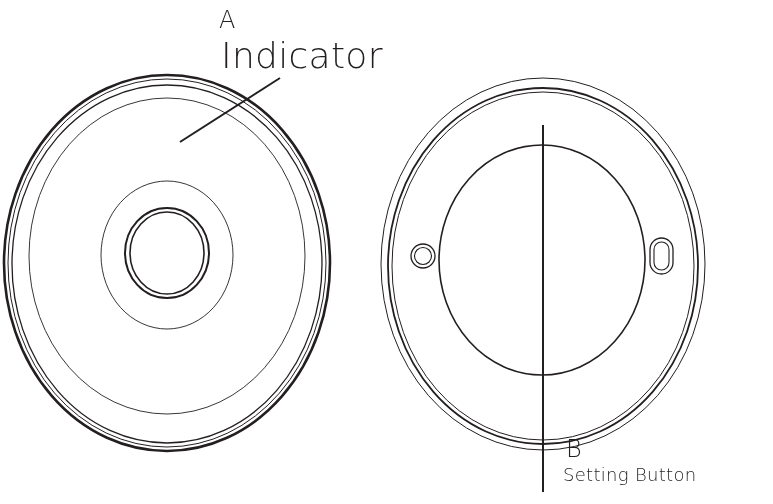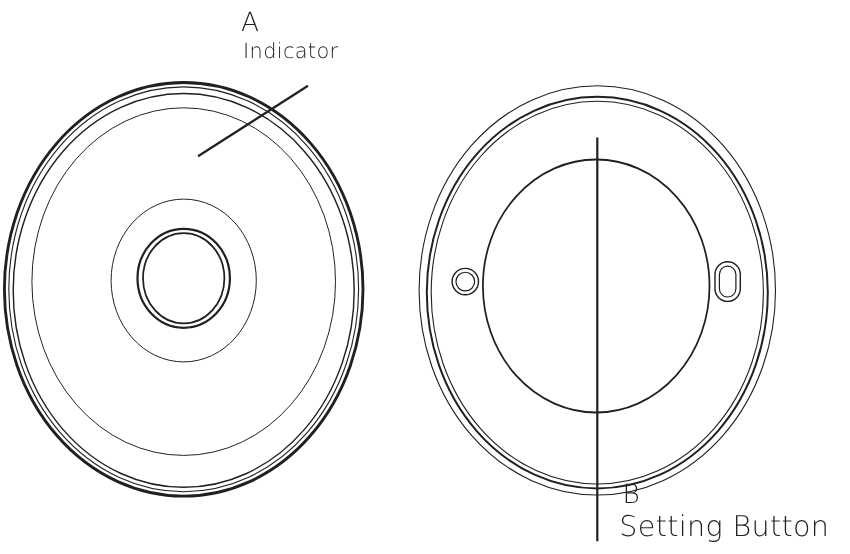--- a/index.html
+++ b/index.html
@@ -7,23 +7,23 @@
     #canvas { position: absolute; left: 0; top: 0; width: 773px; height: 504px; }
     .label {
       position: absolute;
       font-family: "DejaVu Sans", "Liberation Sans", sans-serif;
       color: #231f20;
       font-weight: 300;
       line-height: 1;
       white-space: nowrap;
     }
     #label-a-letter { left: 219px; top: 8px; font-size: 24px; }
-    #label-a-text { left: 221px; top: 38px; font-size: 19px; letter-spacing: 0.3px; }
+    #label-a-text { left: 221px; top: 38px; font-size: 36px; letter-spacing: 0.3px; }
     #label-b-letter { left: 566px; top: 437px; font-size: 24px; }
-    #label-b-text { left: 563px; top: 466px; font-size: 26px; letter-spacing: 0.3px; }
+    #label-b-text { left: 563px; top: 466px; font-size: 18px; letter-spacing: 0.3px; }
   </style>
 </head>
 <body>
 
 <svg id="canvas" viewBox="0 0 773 504" xmlns="http://www.w3.org/2000/svg">
   <g fill="none" stroke="#231f20">
 
     <ellipse cx="167" cy="263" rx="163" ry="188" stroke-width="2.6"></ellipse>
     <ellipse cx="167" cy="263" rx="159" ry="184" stroke-width="1"></ellipse>
     <ellipse cx="167" cy="264" rx="155" ry="179" stroke-width="1.3"></ellipse>

